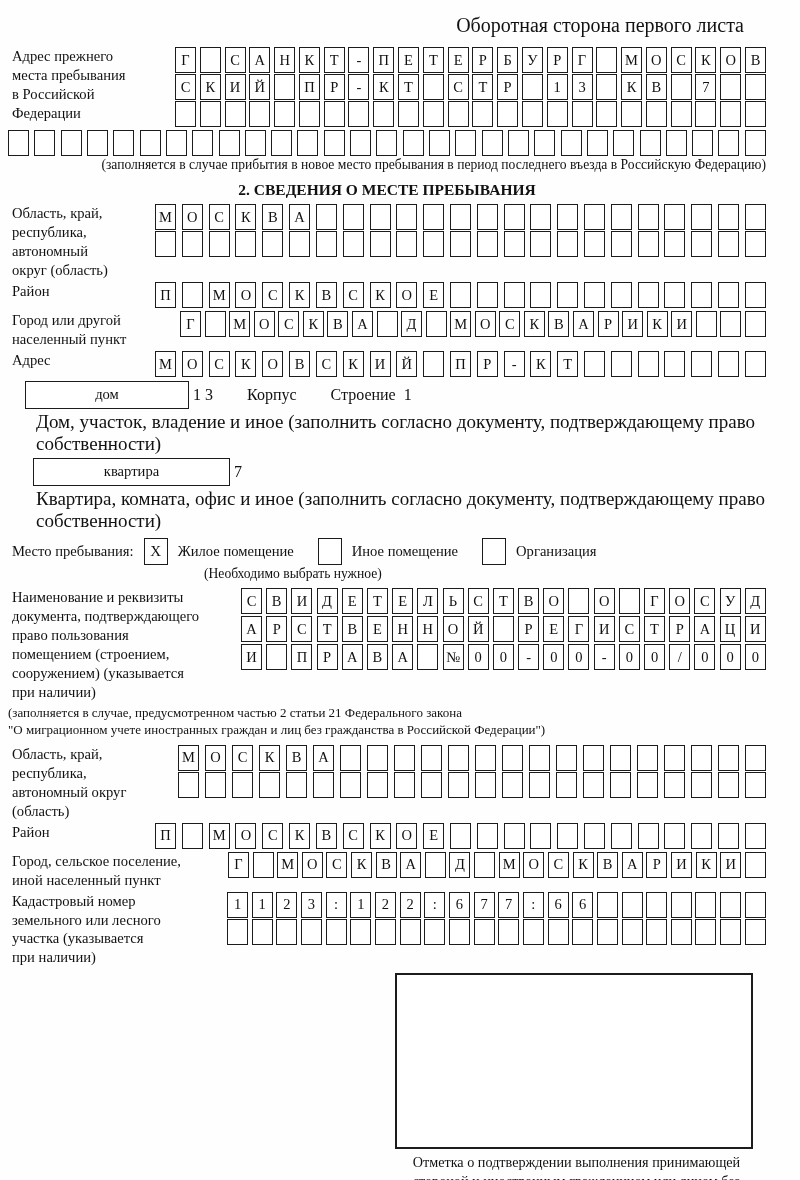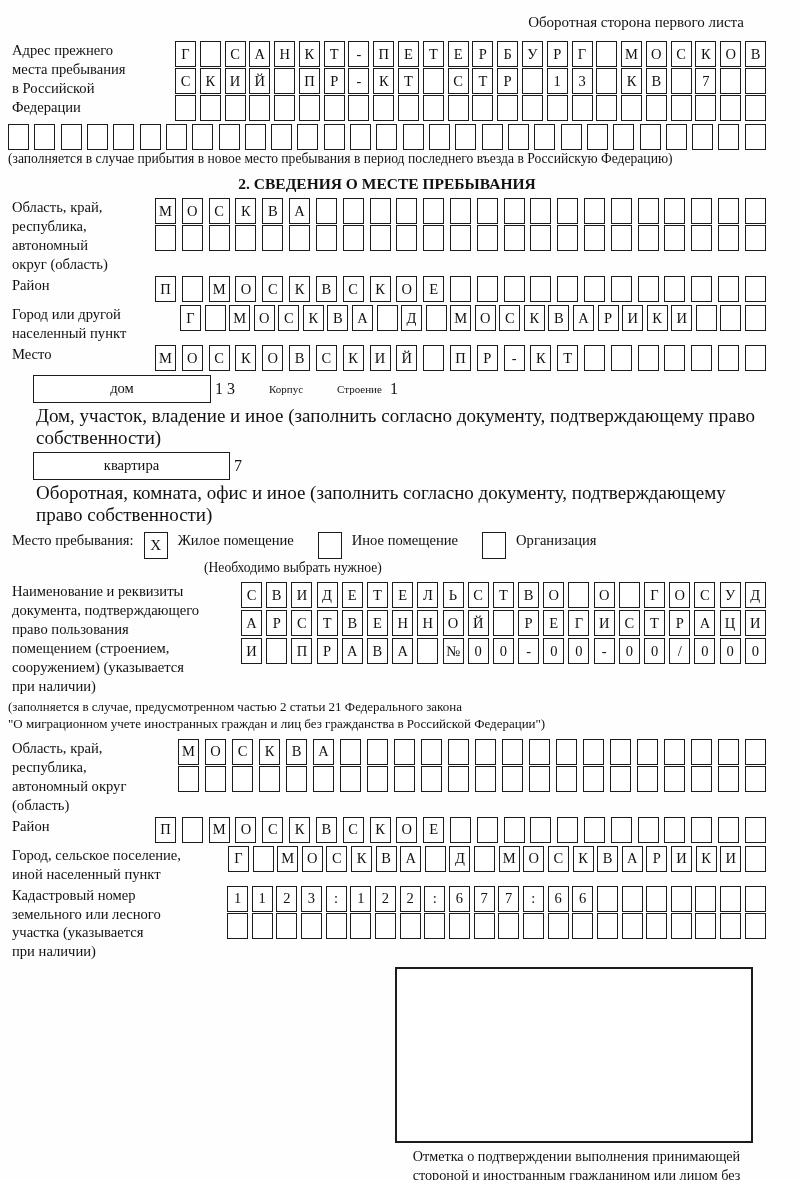--- a/index.html
+++ b/index.html
@@ -6,62 +6,62 @@
   html,body { background:#fff; }
   .page {
     position: relative;
     width: 800px; height: 1180px;
     background: #fefefe;
     font-family: "Liberation Serif", "DejaVu Serif", serif;
     color: #111;
     padding: 14px 34px 0 8px;
     overflow: hidden;
   }
-  .hdr-note { text-align: right; font-size: 15px; padding-right: 22px; margin-bottom: 10px; }
+  .hdr-note { text-align: right; font-size: 20px; padding-right: 22px; margin-bottom: 10px; }
 
   .frow { display: flex; align-items: flex-start; margin-bottom: 2px; }
   .flabel { font-size: 14.6px; line-height: 1.3; white-space: pre-line; padding-left: 4px; flex: 0 0 auto; }
   .rows-stack { flex: 1; }
 
   .cells { display: flex; justify-content: space-between; flex: 1; margin-bottom: 1px; }
   .cells .cell, .cbox {
     width: 21px; height: 26px;
     border: 1.6px solid #1c1c1c;
     display: inline-flex; align-items: center; justify-content: center;
     font-size: 14.5px; line-height: 1; background: #fff;
     flex: 0 0 auto;
   }
-  .note { font-size: 13.6px; text-align: left; margin: 1px 0 2px 0; }
+  .note { font-size: 13.6px; text-align: right; margin: 1px 0 2px 0; }
   .sec-title { text-align: center; font-weight: bold; font-size: 15.5px; margin: 8px 0 5px 0; }
 
   
   .w-prev   { width: 167px; }
   .w-reg1   { width: 147px; }
   .w-rayon  { width: 147px; }
   .w-city1  { width: 172px; }
   .w-street { width: 147px; }
   .w-doc    { width: 233px; }
   .w-reg2   { width: 170px; }
   .w-city2  { width: 220px; }
   .w-kad    { width: 219px; }
 
   .fullrow { margin-bottom: 1px; }
 
   
   .house-row { display: flex; align-items: center; width: 100%; margin: 3px 0 2px 0; }
   .wide-box { height: 28px; border: 1.6px solid #1c1c1c; display: flex; align-items: center; justify-content: center; font-size: 14.6px; background:#fff; }
-  .dom-box { width: 178px; margin-left: 25px; }
+  .dom-box { width: 164px; margin-left: 17px; }
   .kv-box  { width: 197px; margin-left: 25px; }
   .hcells { display: flex; }
   .hcells .cell { margin-left: 4px; }
-  .inline-lbl { font-size: 11px; margin: 0 4px 0 10px; }
+  .inline-lbl { font-size: 16px; margin: 0 4px 0 10px; }
   .sub-note { font-size: 19px; margin: 1px 0 3px 28px; text-align: left; }
 
   
-  .stay-row { display: flex; margin: 6px 0 0 4px; font-size: 14.6px; }
+  .stay-row { display: flex; align-items: center; margin: 6px 0 0 4px; font-size: 14.6px; }
   .cbox { width: 24px; height: 27px; margin: 0 10px; font-size: 15px; }
   .stay-opt { margin-right: 14px; }
   .stay-hint { font-size: 13.6px; margin: 1px 0 6px 196px; }
 
   .doc-block { margin-top: 2px; }
   .doc-block .cells { margin-bottom: 2px; }
 
   .fact-title { text-align: center; font-weight: bold; font-size: 15px; margin: 10px 0 4px 0; }
   .fact-note { font-size: 13px; line-height: 1.35; }
   .fact-note2 { margin-bottom: 6px; }
@@ -311,21 +311,21 @@
         <span class="cell">И</span>
         <span class="cell">К</span>
         <span class="cell">И</span>
         <span class="cell"></span>
         <span class="cell"></span>
         <span class="cell"></span>
       </div>
   </div>
 
   <div class="frow">
-    <div class="flabel w-street">Место</div>
+    <div class="flabel w-street">Адрес</div>
     <div class="cells">
         <span class="cell">М</span>
         <span class="cell">О</span>
         <span class="cell">С</span>
         <span class="cell">К</span>
         <span class="cell">О</span>
         <span class="cell">В</span>
         <span class="cell">С</span>
         <span class="cell">К</span>
         <span class="cell">И</span>
@@ -378,21 +378,21 @@
 
   <div class="house-row">
     <div class="wide-box kv-box">квартира</div>
     <div class="hcells">
         <span class="cell">7</span>
         <span class="cell"></span>
         <span class="cell"></span>
         <span class="cell"></span>
       </div>
   </div>
-  <div class="sub-note">Оборотная, комната, офис и иное (заполнить согласно документу, подтверждающему право собственности)</div>
+  <div class="sub-note">Квартира, комната, офис и иное (заполнить согласно документу, подтверждающему право собственности)</div>
 
   <div class="stay-row">
     <span>Место пребывания:</span>
     <span class="cbox">X</span>
     <span class="stay-opt">Жилое помещение</span>
     <span class="cbox"></span>
     <span class="stay-opt">Иное помещение</span>
     <span class="cbox"></span>
     <span class="stay-opt">Организация</span>
   </div>

